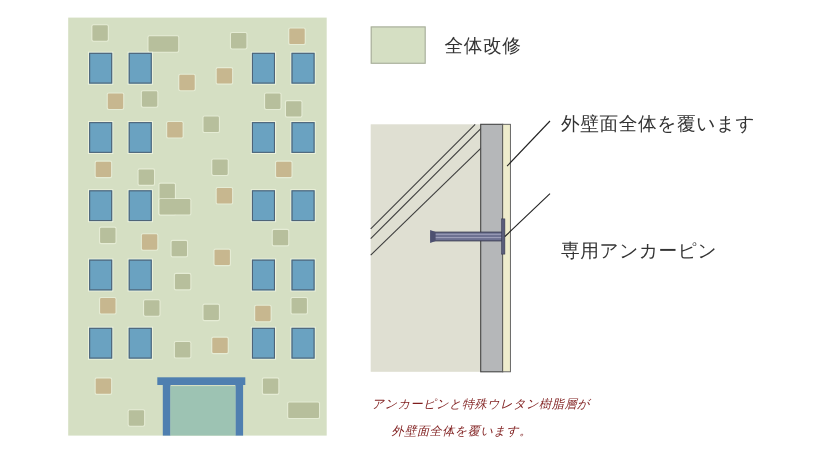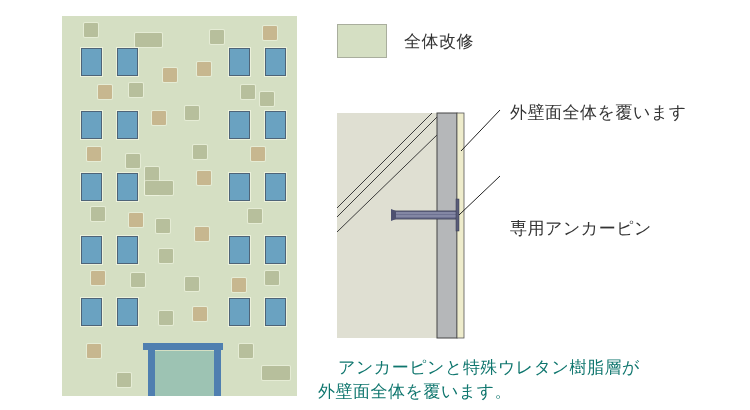--- a/index.html
+++ b/index.html
@@ -6,21 +6,21 @@
   body { width: 750px; height: 410px; position: relative; overflow: hidden;
          font-family: "DejaVu Sans", "Liberation Sans", sans-serif; color: #333333; }
   .abs { position: absolute; }
   #building { position: absolute; left: 62px; top: 16px; width: 235px; height: 380px; background: #d5dfc3; }
   .patch { position: absolute; border-radius: 1px; box-shadow: 0 0 0 1px rgba(240,245,225,0.6); }
   .patch.gray { background: #b7bf9c; }
   .patch.tan { background: #c7b78f; }
   .win { position: absolute; width: 19px; height: 26px; background: #6aa2c1; border: 1px solid #4e6478; box-shadow: 0 0 0 1px rgba(245,248,230,0.7); }
   .legend-swatch { position: absolute; left: 337px; top: 24px; width: 50px; height: 34px; background: #d5dfc3; border: 1px solid #a9ae9d; box-sizing: border-box; }
   .label { position: absolute; font-size: 17px; color: #333333; white-space: nowrap; letter-spacing: 0.5px; }
-  .caption { position: absolute; font-size: 17px; color: #0f766e; white-space: nowrap; line-height: 23px; letter-spacing: 0.5px; }
+  .caption { position: absolute; font-size: 11px; color: #7f1d1d; white-space: nowrap; line-height: 23px; letter-spacing: 0.5px; font-style: italic; }
 </style>
 </head>
 <body>
 
 <div id="building">
 
   <div class="patch gray" style="left:22px;top:7px;width:14px;height:14px;"></div>
   <div class="patch gray" style="left:73px;top:17px;width:27px;height:14px;"></div>
   <div class="patch gray" style="left:148px;top:14px;width:14px;height:14px;"></div>
   <div class="patch tan" style="left:201px;top:10px;width:14px;height:14px;"></div>
@@ -125,13 +125,13 @@
   </g>
 
   <line x1="131" y1="51" x2="170" y2="10" stroke="#222222" stroke-width="1"></line>
   <line x1="129" y1="115" x2="170" y2="76" stroke="#222222" stroke-width="1"></line>
 </svg>
 
 <div class="label" style="left:510px;top:101px;">外壁面全体を覆います</div>
 <div class="label" style="left:510px;top:171px;margin-top:46px;">専用アンカーピン</div>
 
 <div class="caption" style="left:338px;top:356px;">アンカーピンと特殊ウレタン樹脂層が</div>
-<div class="caption" style="left:318px;top:380px;">外壁面全体を覆います。</div>
+<div class="caption" style="left:356px;top:380px;">外壁面全体を覆います。</div>
 
 </body></html>

